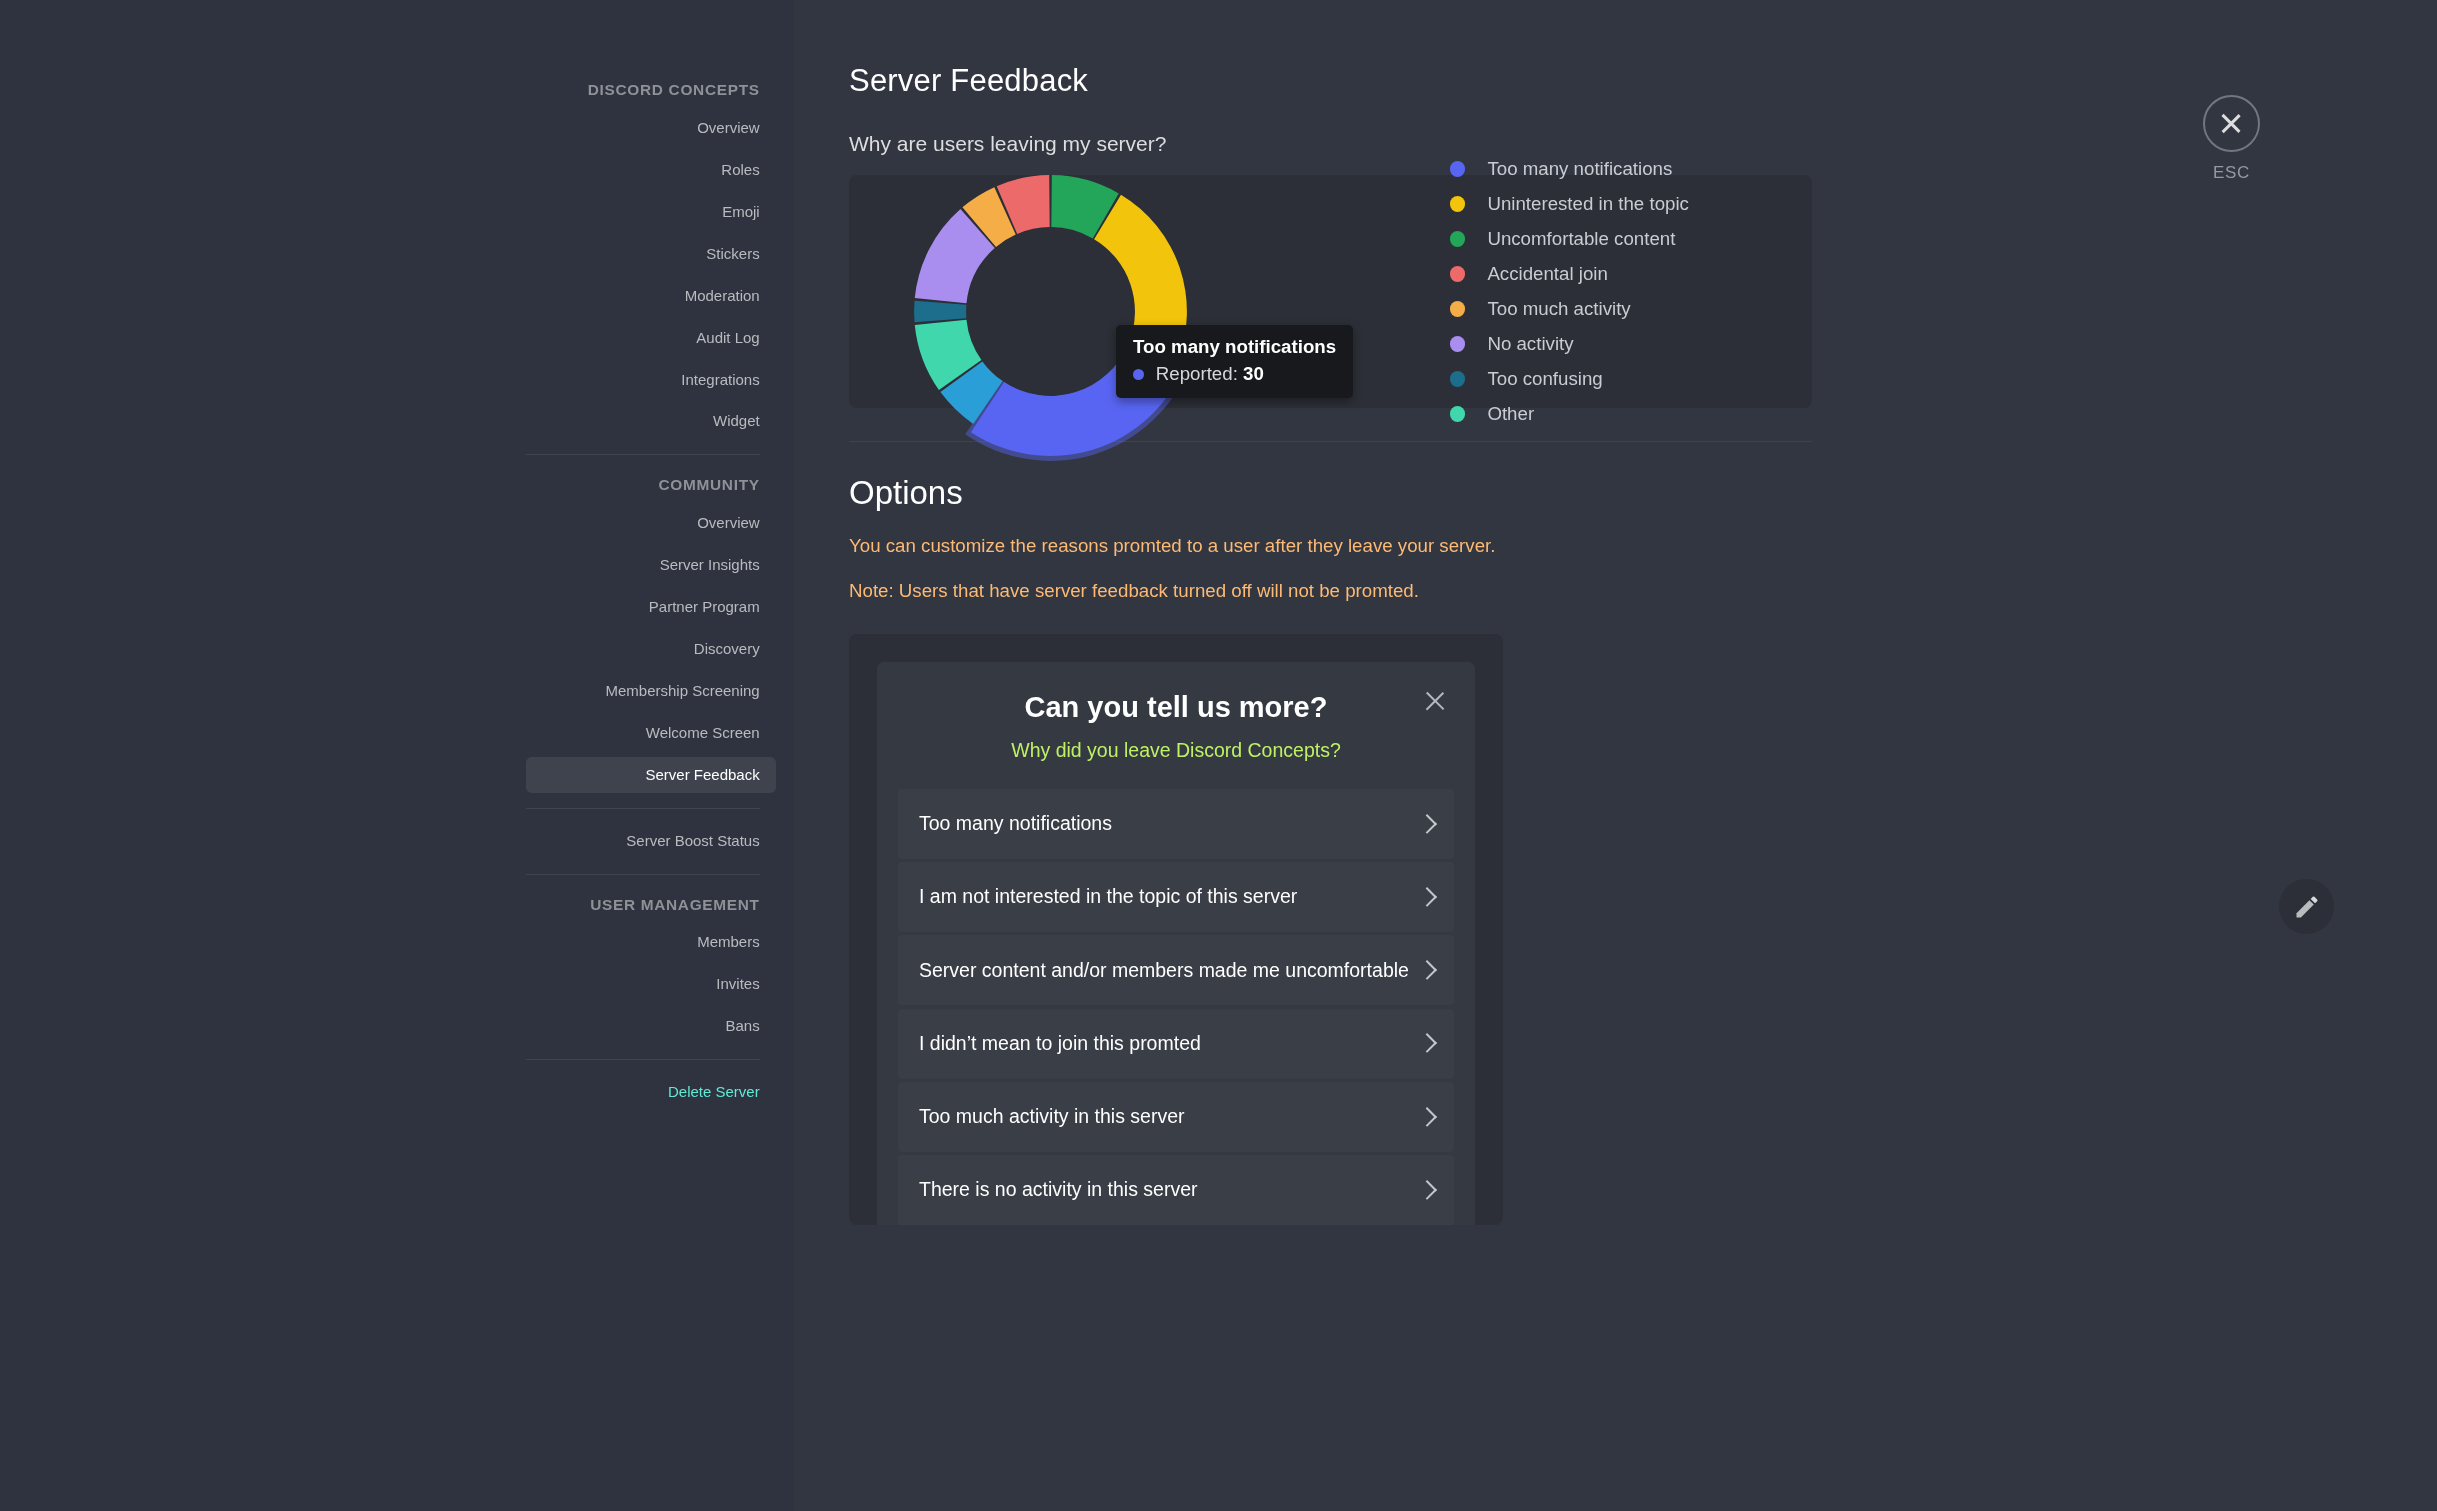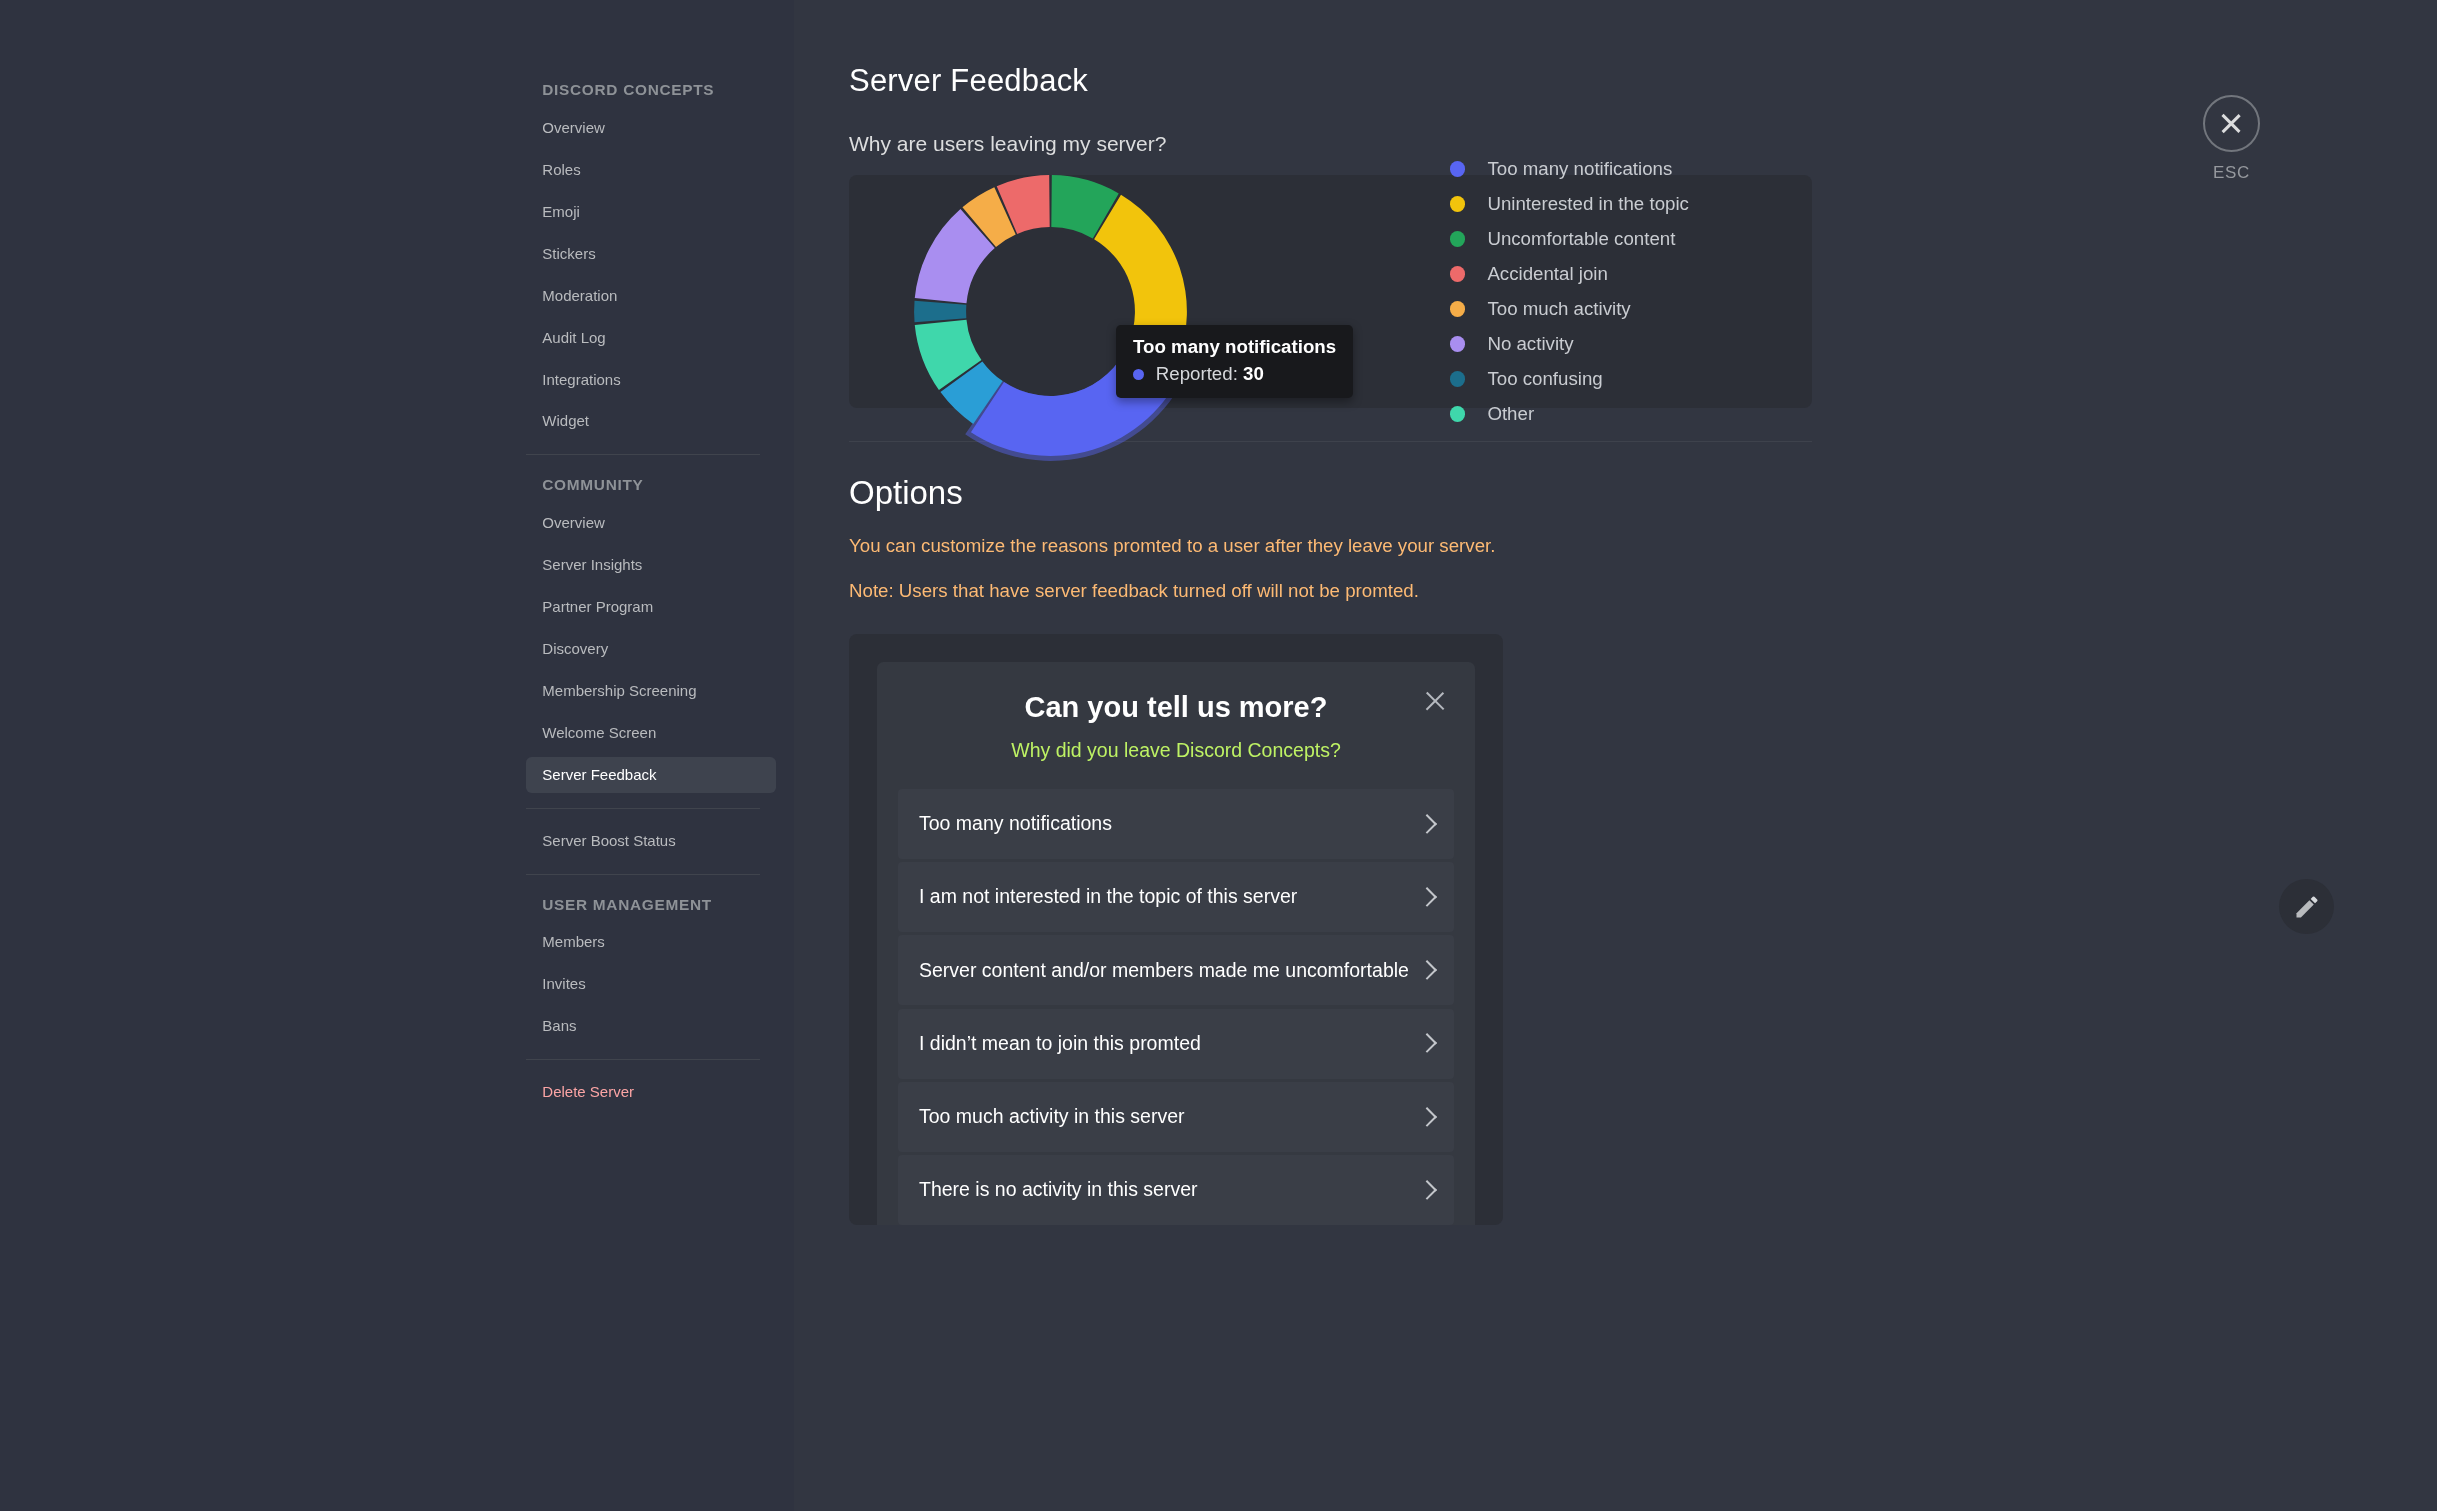--- a/index.html
+++ b/index.html
@@ -11,35 +11,35 @@
   }
   .page { position: relative; width: 2438px; height: 1511px; display: flex; }
 
   
   .sidebar-region {
     width: 794px; height: 1511px;
     background: #2f3340;
     display: flex; justify-content: flex-end;
     padding-top: 81px;
   }
-  .sidebar { width: 268px; padding-right: 18px; }
+  .sidebar { width: 268px; padding-right: 18px; text-align: right; }
   .side-head {
     font-size: 15.4px; font-weight: 700; letter-spacing: 0.7px;
     color: #8e9297; text-transform: uppercase;
     padding: 0 16.3px; margin-bottom: 10.6px;
   }
   .side-head.gap { margin-top: 21px; }
   .side-item {
     font-size: 15px; color: #b9bbbe;
     padding: 9px 16.3px; border-radius: 5.7px;
     margin-bottom: 5.7px; line-height: 1.22; cursor: pointer;
     white-space: nowrap;
   }
   .side-item.active { background: #3e434e; color: #ffffff; }
-  .side-item.danger { color: #fca5a5; }
+  .side-item.danger { color: #5eead4; }
   .side-sep { height: 0.8px; background: #40444d; margin: 14.6px 16.3px 14.6px 0; }
 
   
   .main { flex: 1; position: relative; padding: 63px 0 0 55px; }
   .page-title { font-size: 31px; color: #ffffff; font-weight: 400; letter-spacing: 0.2px; }
   .page-subtitle { font-size: 21px; color: #dcddde; margin-top: 32.5px; }
 
   
   .chart-card {
     margin-top: 19.5px; width: 963px; height: 233px;

